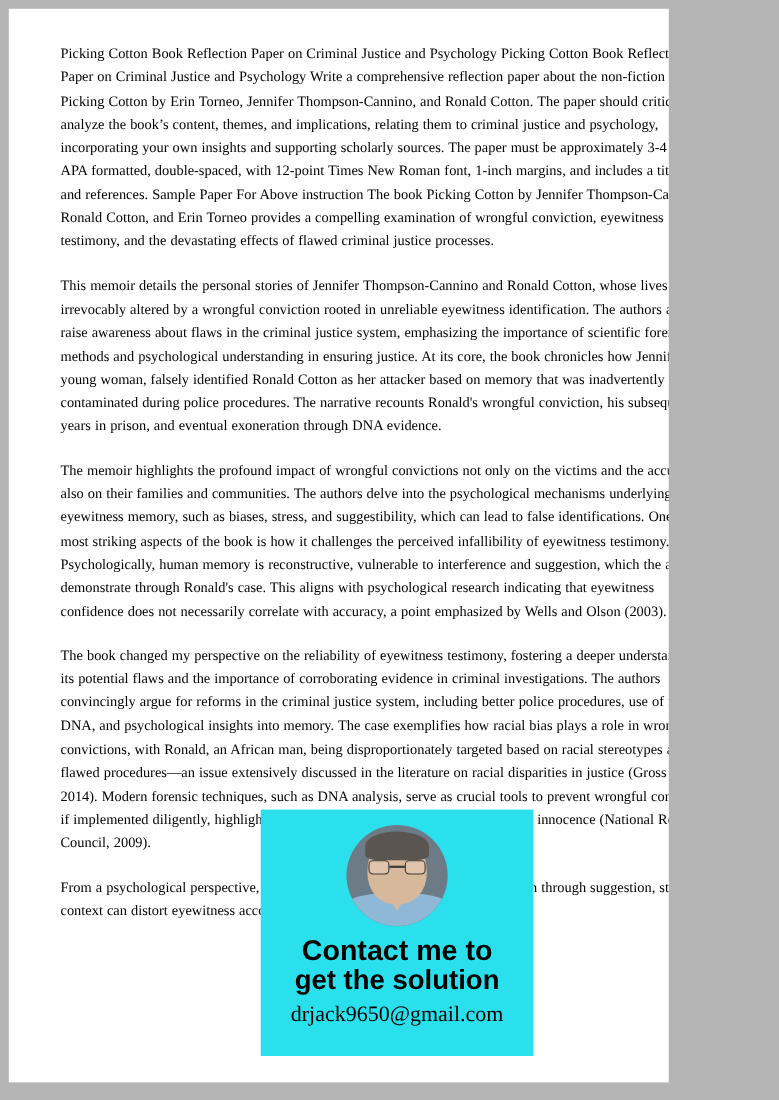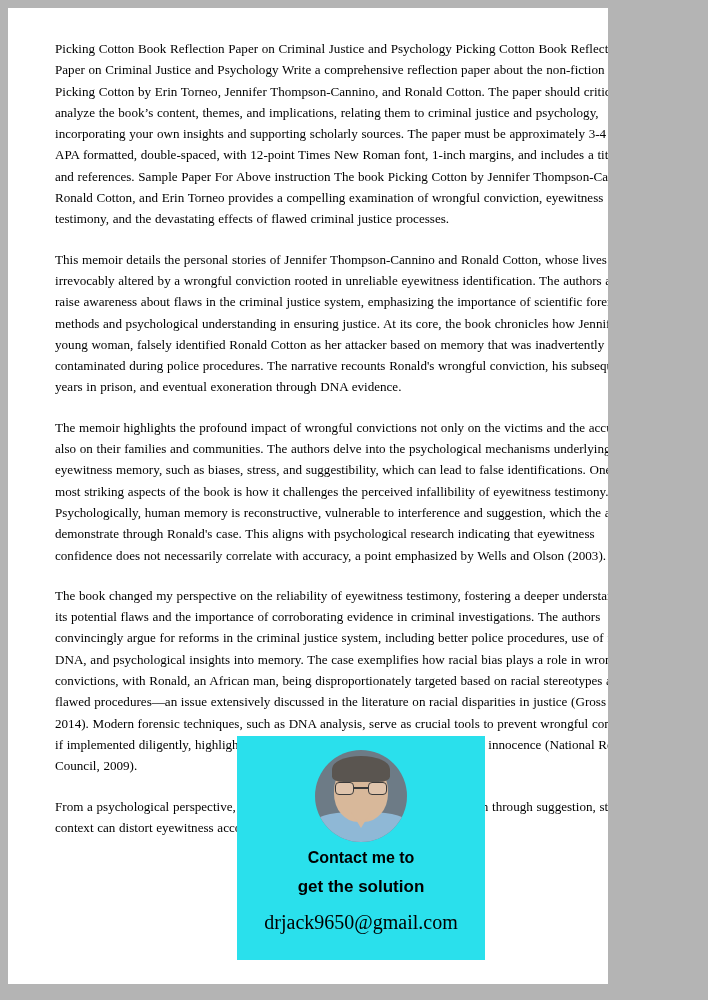--- a/index.html
+++ b/index.html
@@ -130,25 +130,25 @@
   }
   .overlay-line {
     position: absolute;
     left: 0;
     width: 100%;
     color: #000000;
     font-weight: bold;
   }
   .overlay-line.l1 {
     top: 113px;
-    font-size: 16px;
+    font-size: 26px;
   }
   .overlay-line.l2 {
     top: 141px;
-    font-size: 17px;
+    font-size: 25px;
   }
   .overlay-email {
     position: absolute;
     left: 0;
     top: 175px;
     width: 100%;
     font-family: "Liberation Serif", serif;
     font-size: 20px;
     font-weight: normal;
     color: #000000;

